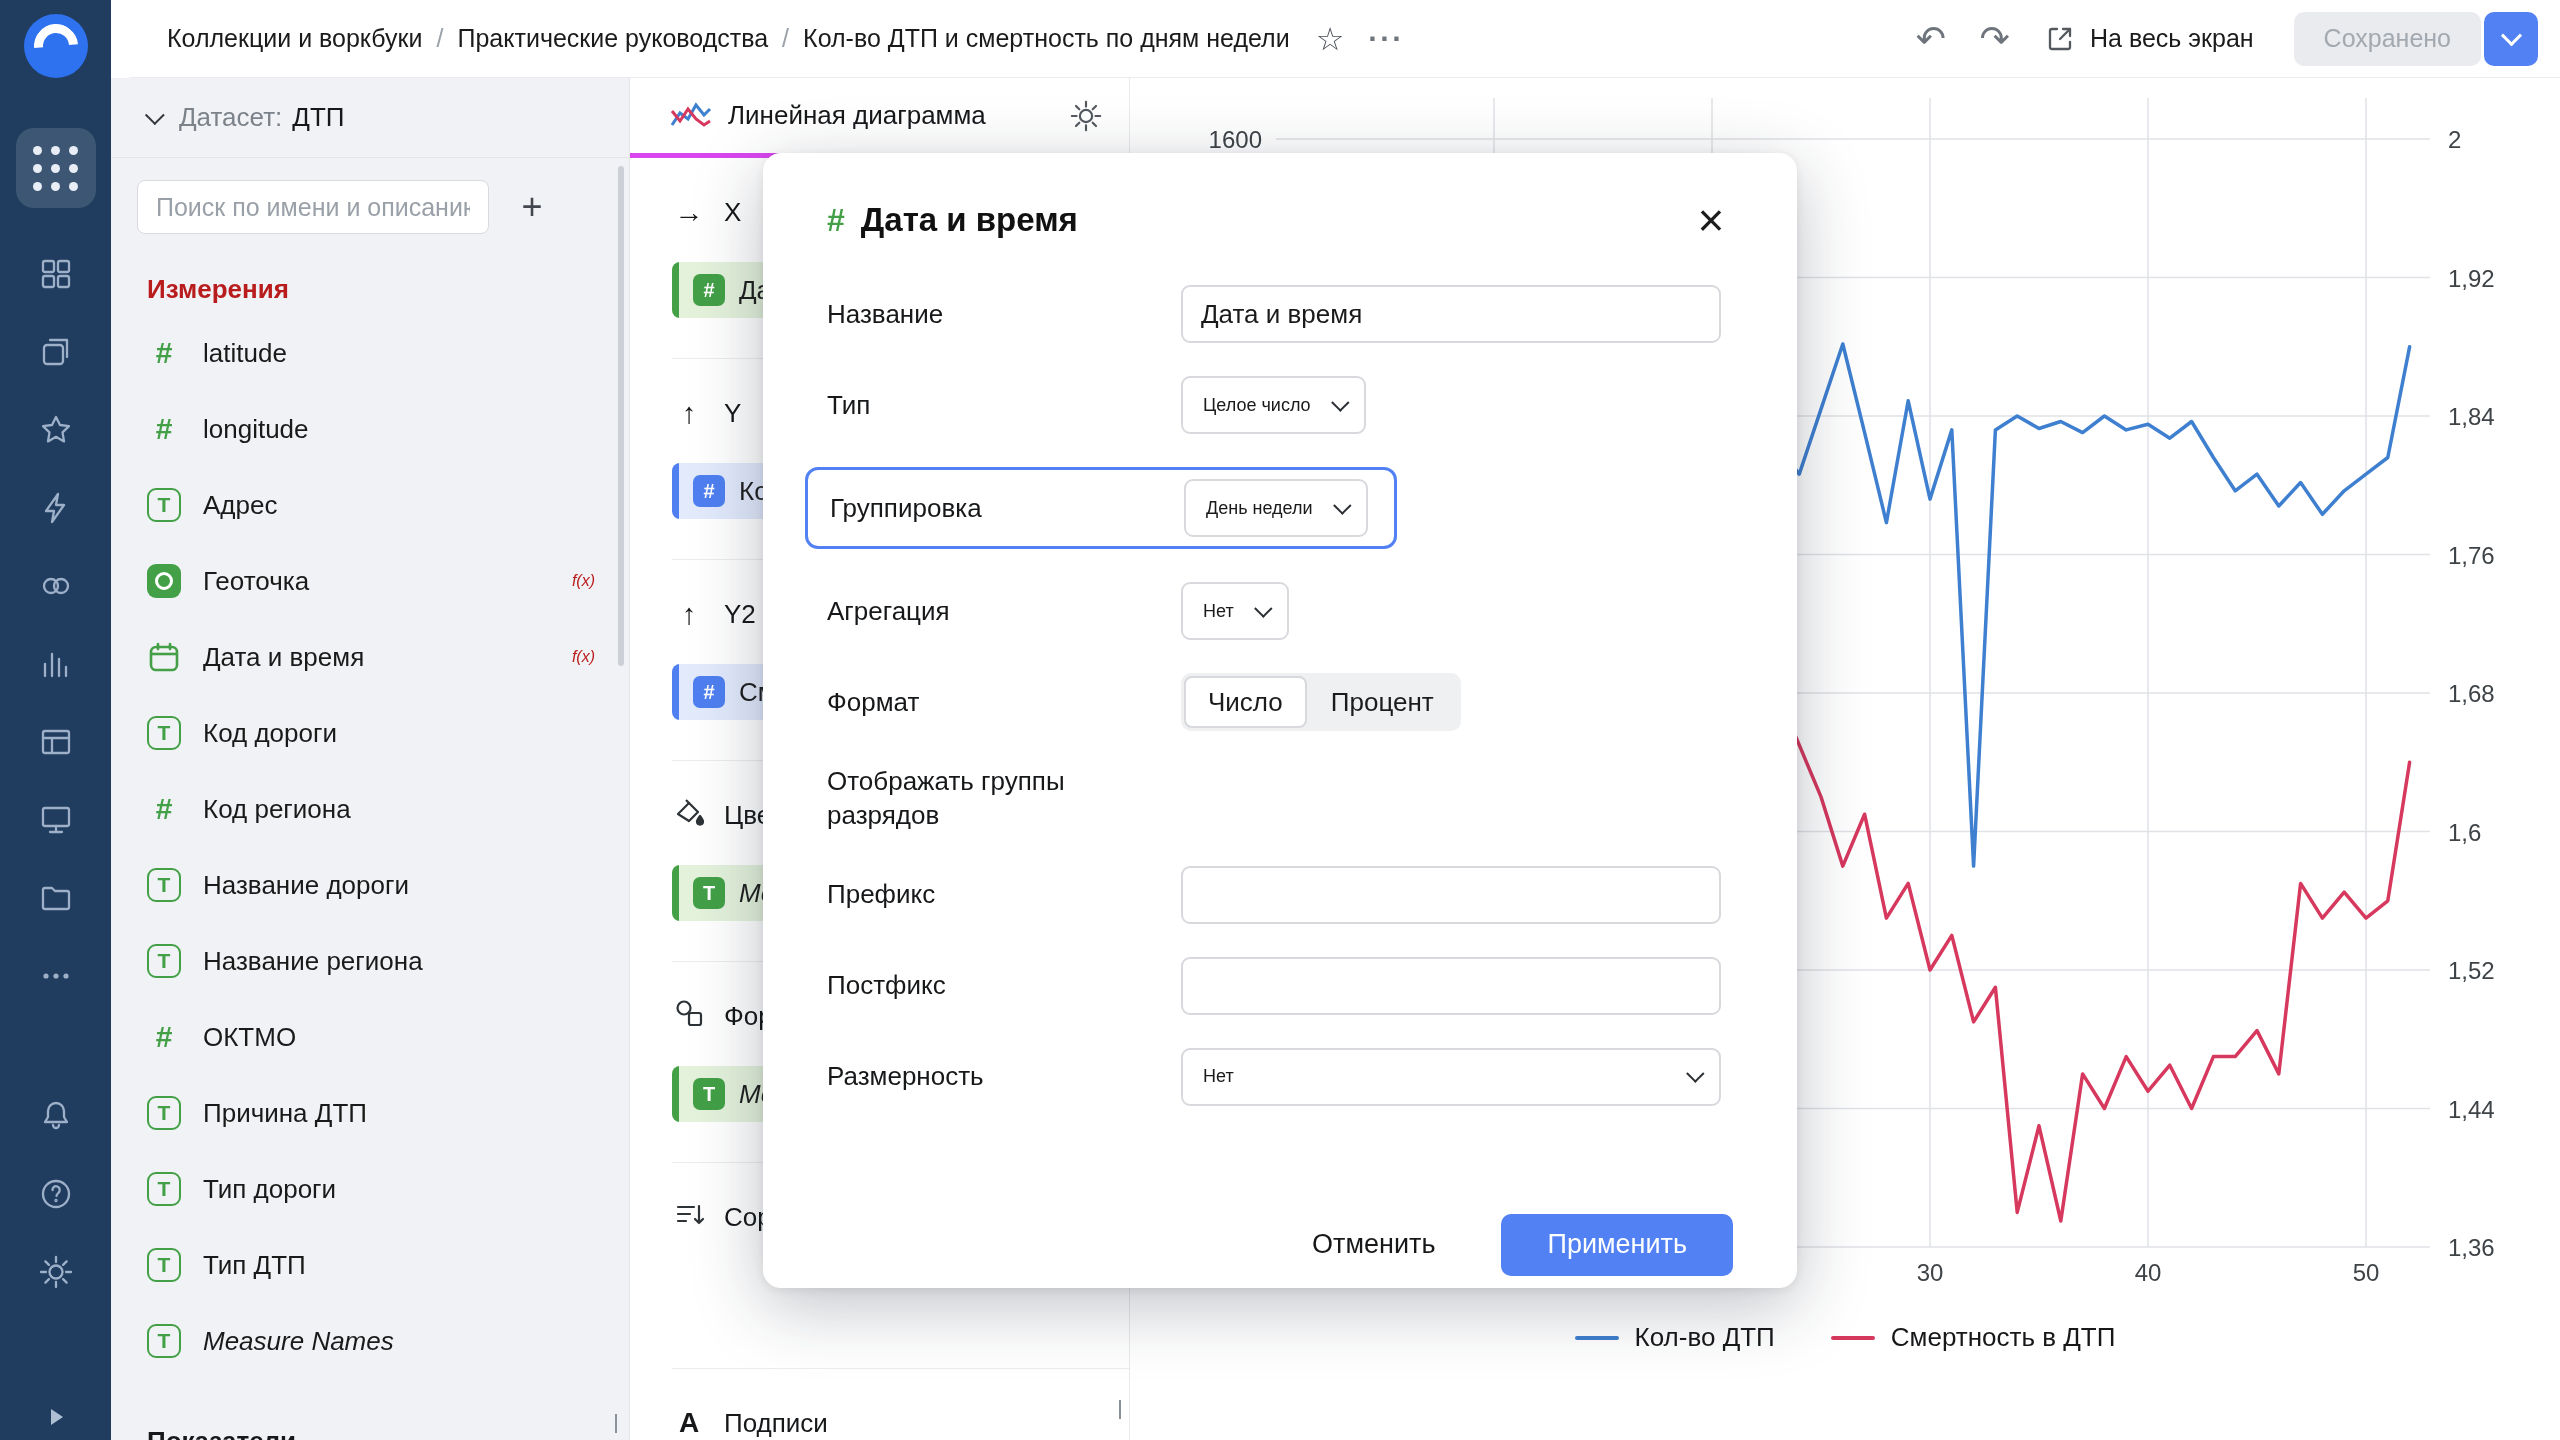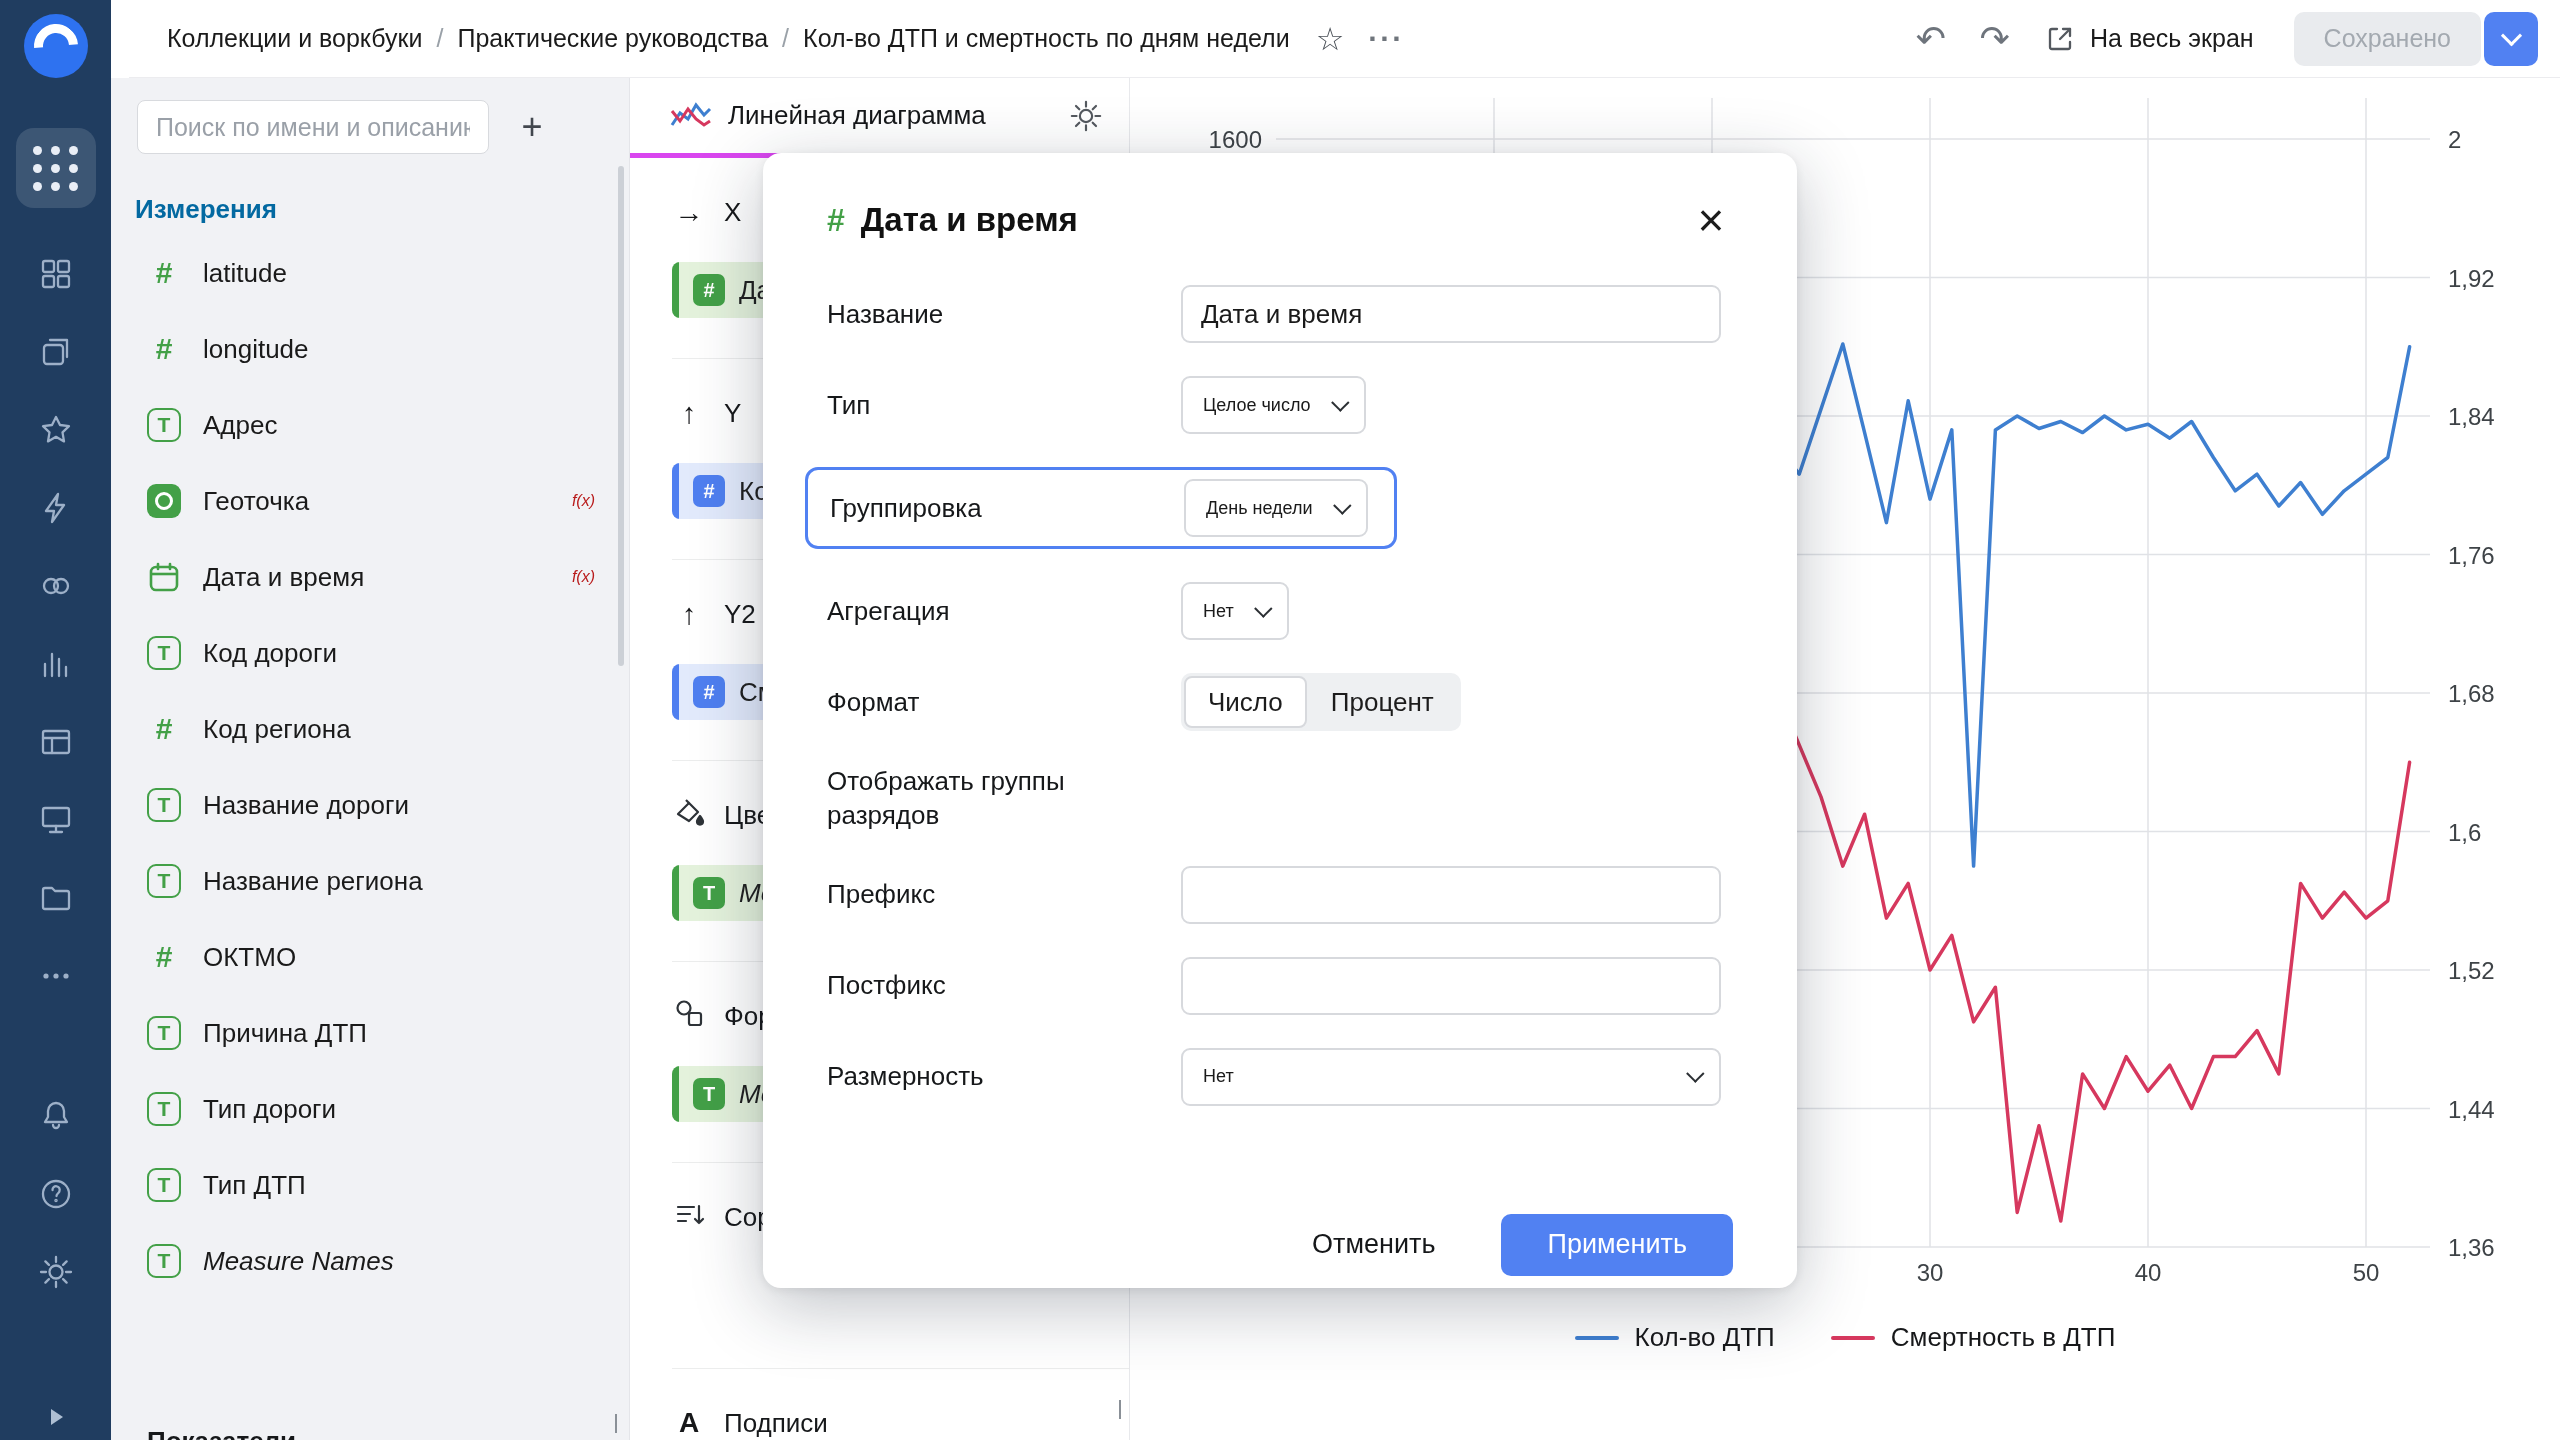--- a/index.html
+++ b/index.html
@@ -49,21 +49,21 @@
              transform:rotate(45deg) translateY(-4px); flex:none; }
   .dp-h-label { margin-left:20px; font-size:26px; color:#7c828a; }
   .dp-h-name { margin-left:10px; font-size:26px; color:#16181a; }
   .dp-search-row { display:flex; gap:16px; padding:22px 20px 0 26px; align-items:center; }
   .dp-search { flex:none; width:352px; height:54px; border:1.5px solid #d8dade; border-radius:8px;
                background:#fff; padding:0 18px; font-size:25px; color:#1a1a1a;
                font-family:"Liberation Sans","DejaVu Sans",sans-serif; }
   .dp-search::placeholder { color:#9aa0a8; }
   .dp-add { width:54px; height:54px; display:flex; align-items:center; justify-content:center;
             font-size:36px; color:#42474e; border-radius:8px; }
-  .dp-title { margin:40px 0 10px 24px; font-size:26px; font-weight:700; color:#0369a1; }
+  .dp-title { margin:40px 0 10px 36px; font-size:26px; font-weight:700; color:#b91c1c; }
   .dp-item { display:flex; align-items:center; height:76px; padding:0 26px 0 34px; font-size:26px; }
   .fi { width:38px; display:flex; justify-content:center; align-items:center; margin-right:20px; flex:none; }
   .icon-hash { color:#43a047; font-size:30px; font-weight:700; line-height:1; }
   .icon-T { width:34px; height:34px; border:2.5px solid #43a047; border-radius:9px; color:#43a047;
             font-weight:700; font-size:21px; display:flex; align-items:center; justify-content:center; }
   .icon-geo { width:34px; height:34px; background:#43a047; border-radius:9px; position:relative; }
   .icon-geo::after { content:""; position:absolute; left:50%; top:50%; width:12px; height:12px;
                      border:3.5px solid #fff; border-radius:50%; transform:translate(-50%,-50%); }
   .fx { margin-left:auto; font-style:italic; font-size:16px; color:#b91c1c; padding-right:8px; }
   .it { font-style:italic; }
@@ -324,20 +324,25 @@
         <span>Сохранено</span>
       </div>
       <div class="save-dd">
         <span class="chev-w"></span>
       </div>
     </div>
   </div>
 </div>
 
 <div class="dataset-panel">
+  <div class="dp-header">
+    <span class="chev-dn"></span>
+    <span class="dp-h-label">Датасет:</span>
+    <span class="dp-h-name">ДТП</span>
+  </div>
   <div class="dp-search-row">
     <input class="dp-search" placeholder="Поиск по имени и описанию" style="">
     <span class="dp-add">+</span>
   </div>
   <div class="dp-title">Измерения</div>
 
   <div class="dp-item">
     <span class="fi">
         <span class="icon-hash">#</span>
       </span>

